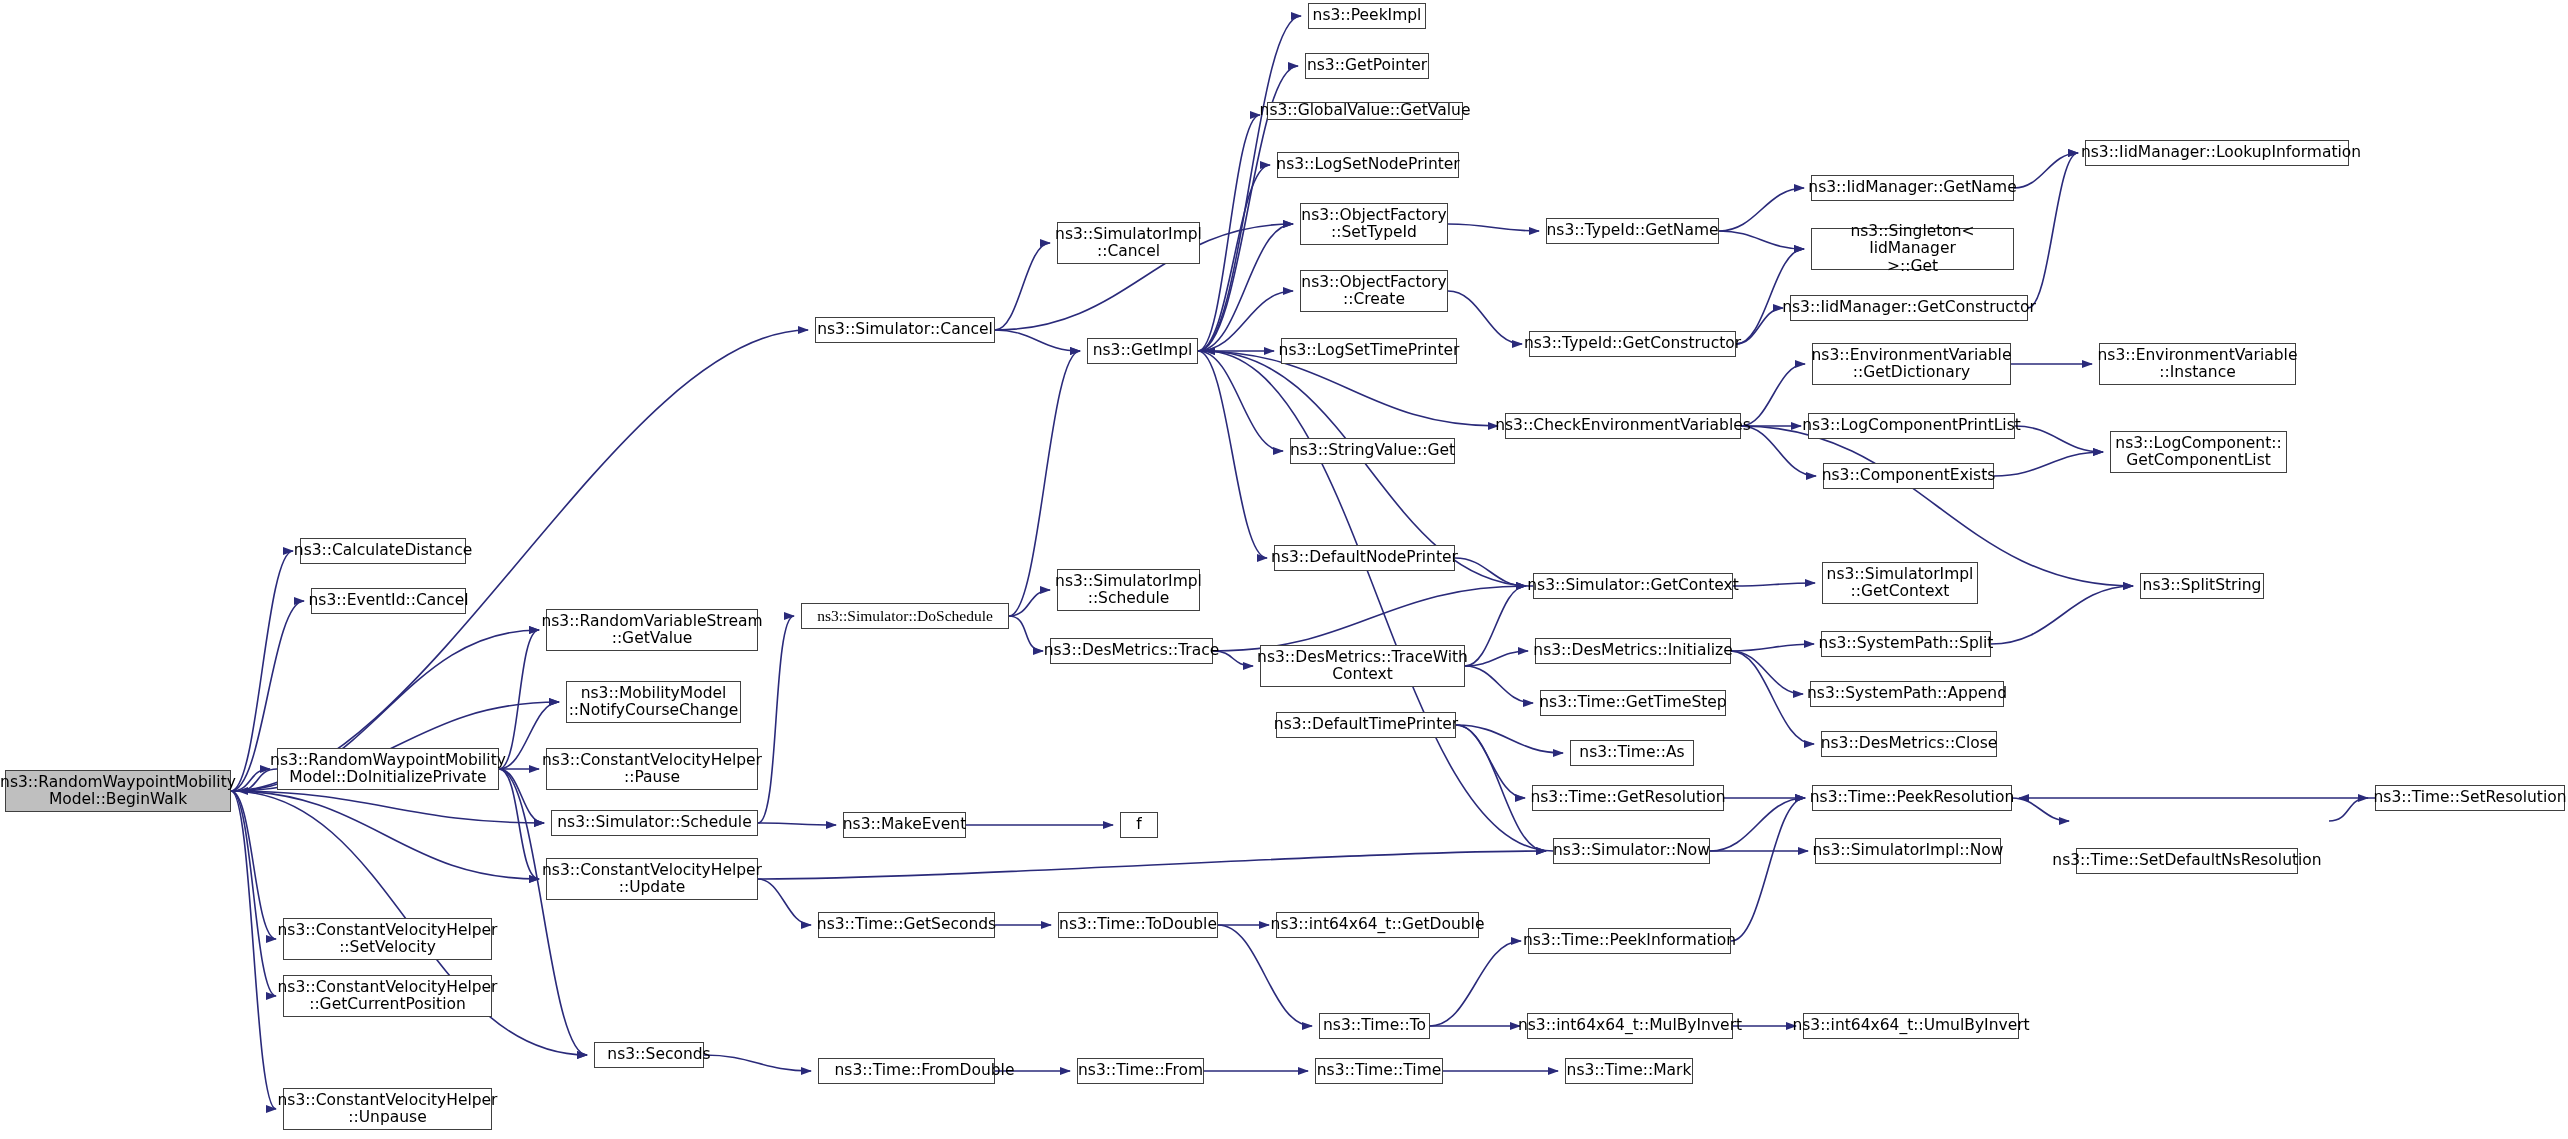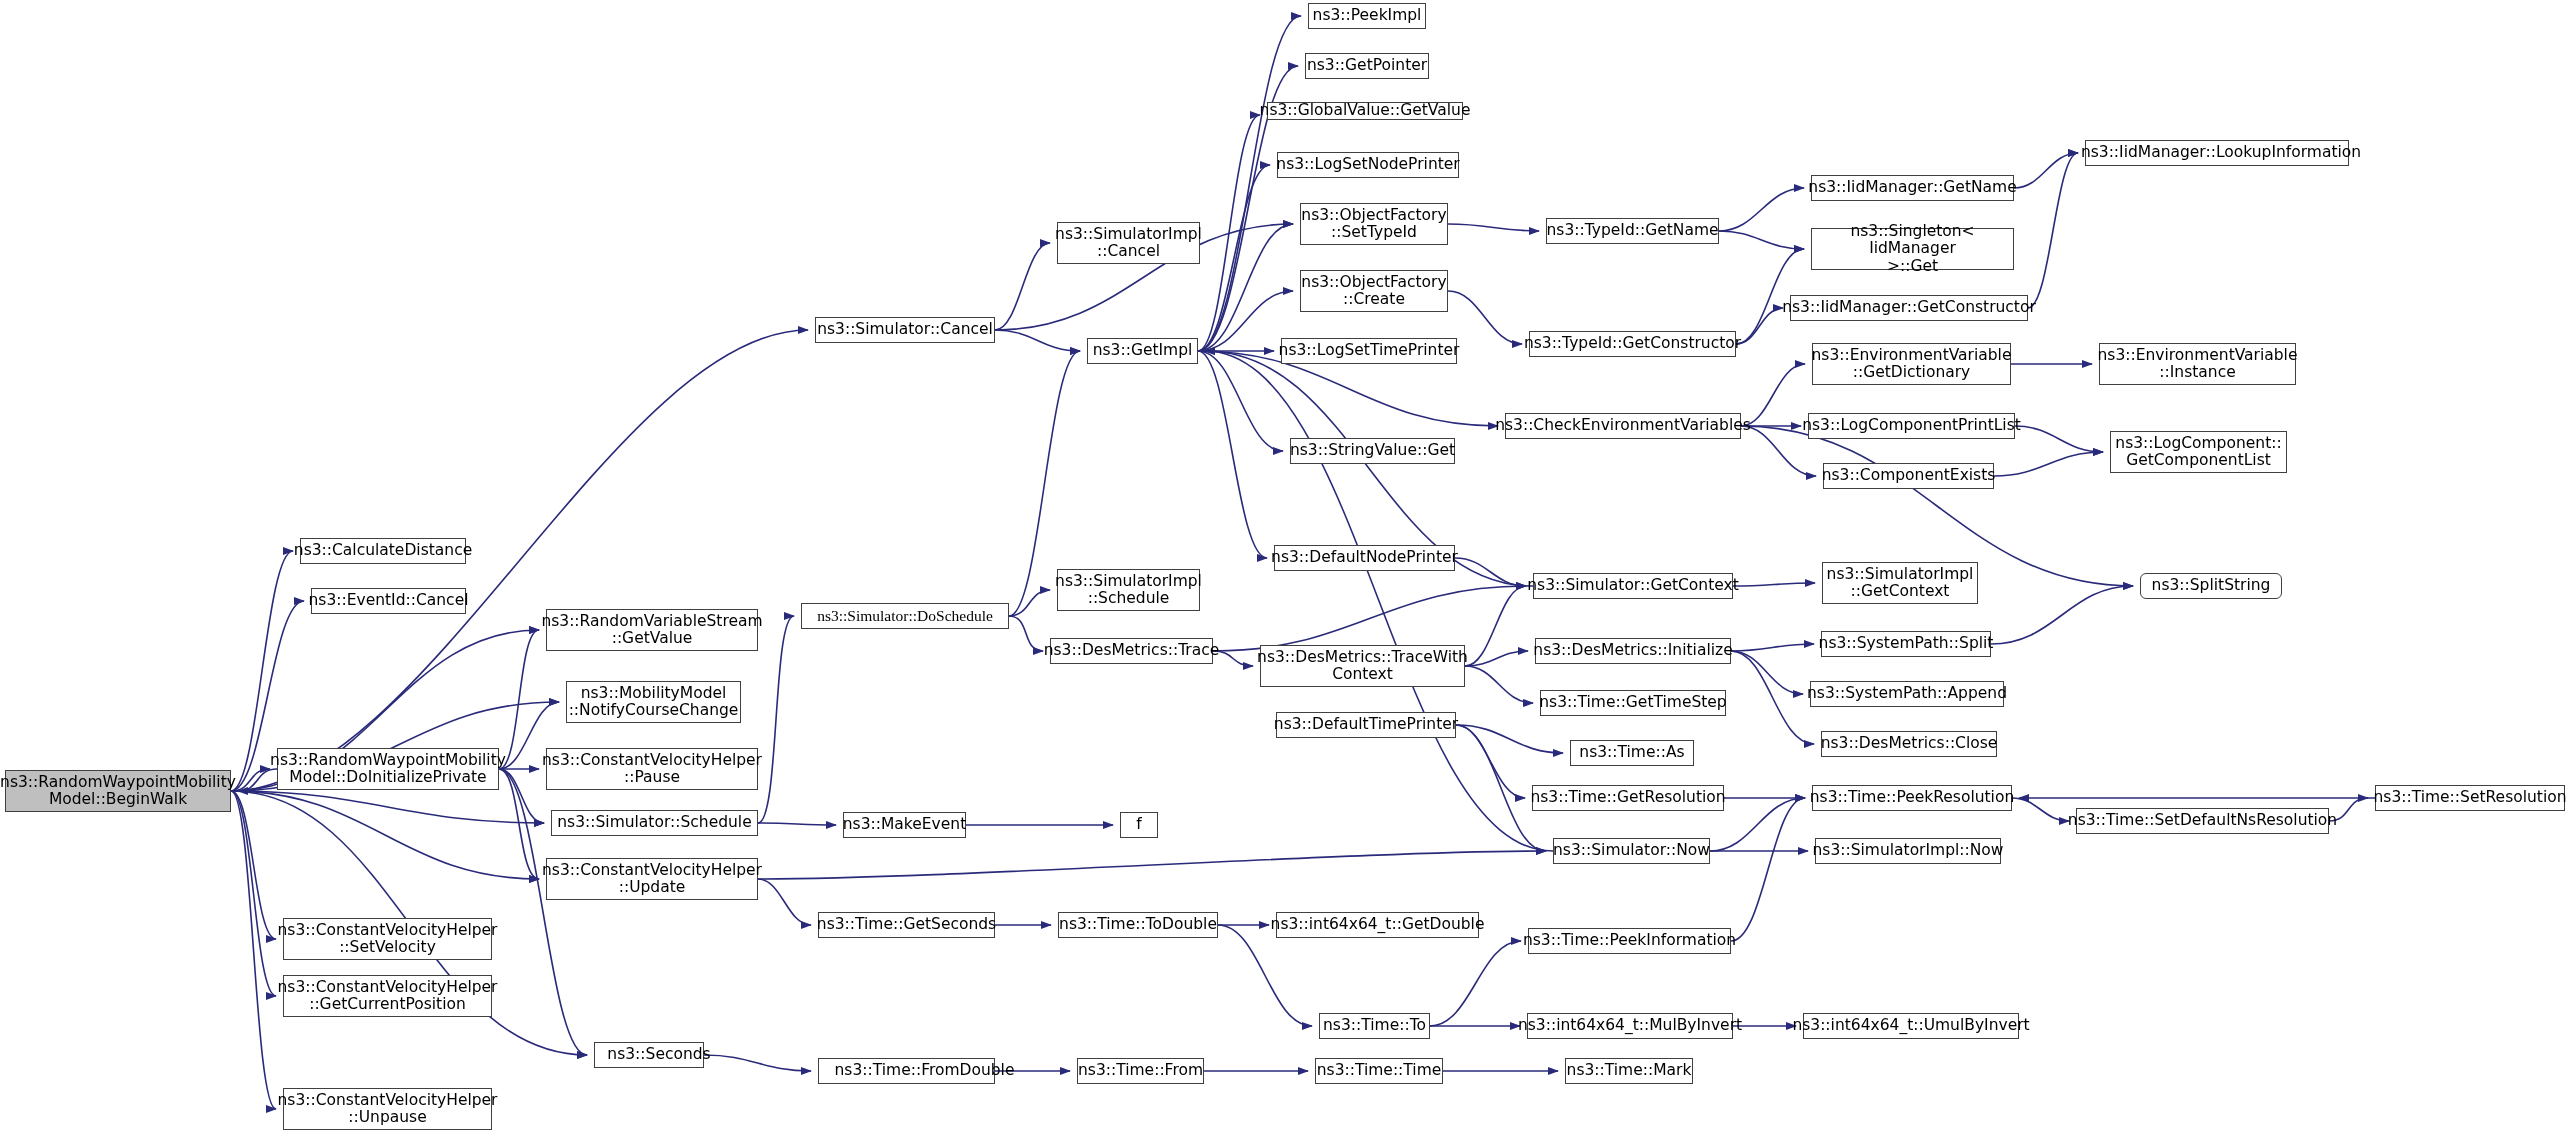--- a/index.html
+++ b/index.html
@@ -214,17 +214,17 @@
       <div class="node" style="left: 1810px; top: 681px; width: 194px; height: 26px;">ns3::SystemPath::Append</div>
       <div class="node" style="left: 1821px; top: 731px; width: 176px; height: 26px;">ns3::DesMetrics::Close</div>
       <div class="node" style="left: 1812px; top: 785px; width: 200px; height: 26px;">ns3::Time::PeekResolution</div>
       <div class="node" style="left: 1815px; top: 838px; width: 186px; height: 26px;">ns3::SimulatorImpl::Now</div>
       <div class="node" style="left: 1803px; top: 1013px; width: 216px; height: 26px;">ns3::int64x64_t::UmulByInvert</div>
       <div class="node" style="left: 2085px; top: 140px; width: 264px; height: 26px; padding-left: 12px;">ns3::IidManager::LookupInformation</div>
       <div class="node" style="left: 2099px; top: 343px; width: 197px; height: 42px;">ns3::EnvironmentVariable
 ::Instance</div>
       <div class="node" style="left: 2110px; top: 431px; width: 177px; height: 42px;">ns3::LogComponent::
 GetComponentList</div>
-      <div class="node" style="left: 2140px; top: 573px; width: 142px; height: 26px; border-radius: 6px;">ns3::SplitString</div>
-      <div class="node" style="left: 2076px; top: 808px; width: 253px; height: 26px;">ns3::Time::SetDefaultNsResolution</div>
+      <div class="node" style="left: 2140px; top: 573px; width: 124px; height: 26px;">ns3::SplitString</div>
+      <div class="node" style="left: 2076px; top: 848px; width: 222px; height: 26px;">ns3::Time::SetDefaultNsResolution</div>
       <div class="node" style="left: 2375px; top: 785px; width: 190px; height: 26px;">ns3::Time::SetResolution</div>
     </div>
 </div>
 
 </body></html>

